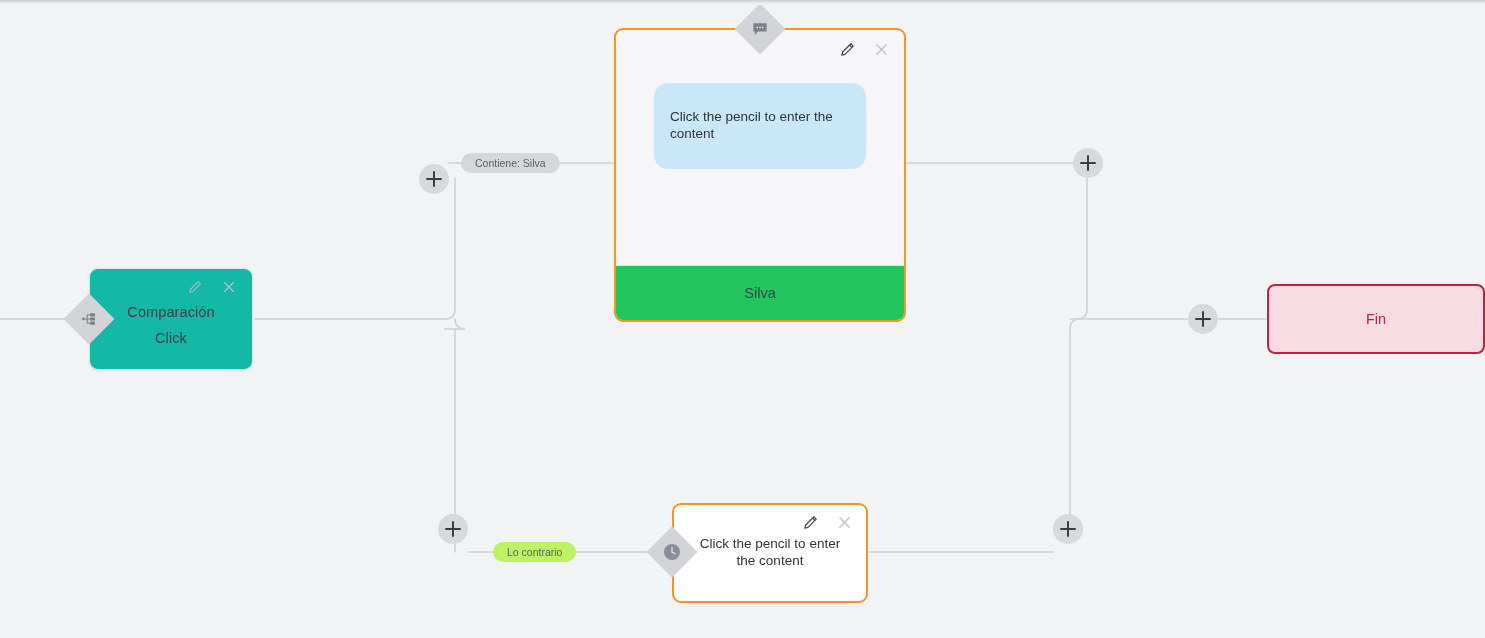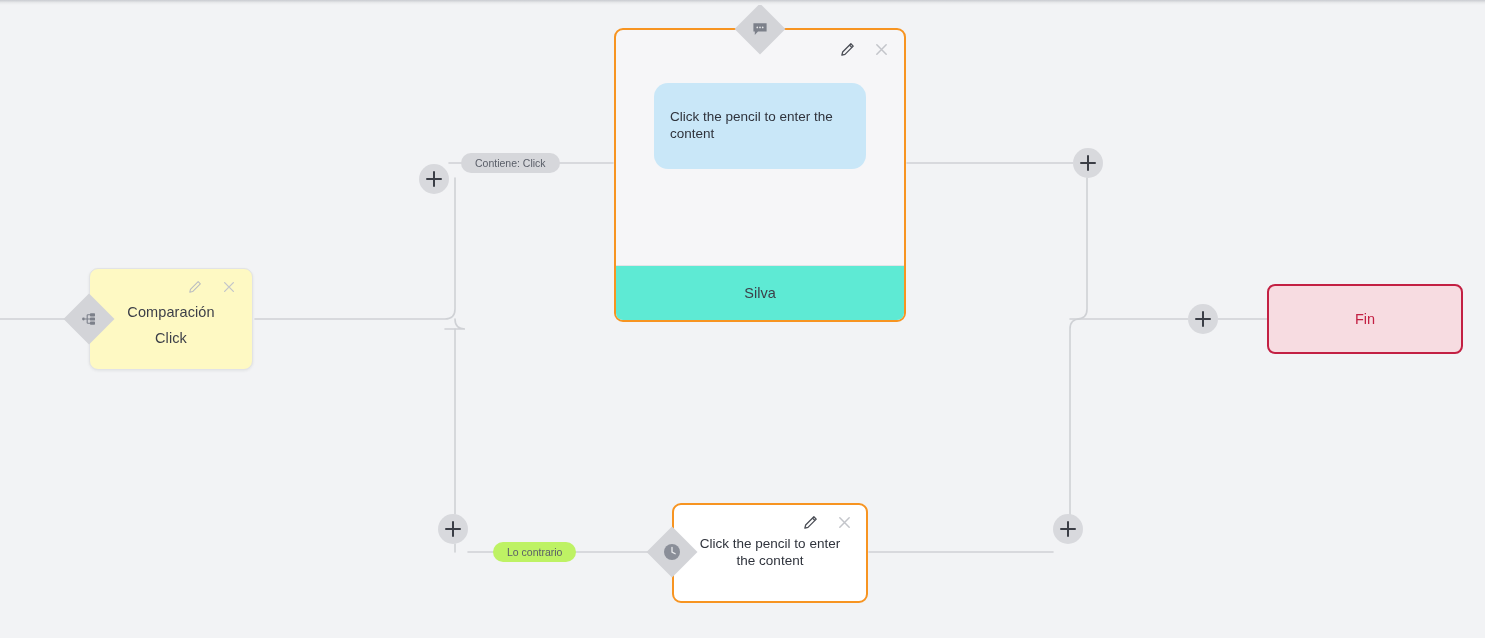--- a/index.html
+++ b/index.html
@@ -43,21 +43,21 @@
     position: absolute;
     box-sizing: border-box;
     z-index: 5;
     gap: 44px;
   }
 
   
   .node-decision {
     width: 164px;
     height: 102px;
-    background: #fef9c3;
+    background: #14b8a6;
     border: 1px solid #e2e3e6;
     border-radius: 9px;
     box-shadow: 0 1px 3px rgba(20,22,30,0.07);
   }
   .decision-body {
     display: flex;
     flex-direction: column;
     align-items: center;
     justify-content: center;
     height: 100%;
@@ -96,21 +96,21 @@
     padding: 14px 16px;
     box-sizing: border-box;
     display: flex;
     align-items: center;
     font-size: 13.5px;
     line-height: 1.22;
     color: #2f333c;
   }
   .msg-footer {
     height: 54px;
-    background: #5eead4;
+    background: #22c55e;
     border-top: 1px solid #e3e4e7;
     border-radius: 0 0 7px 7px;
     display: flex;
     align-items: center;
     justify-content: center;
     font-size: 14.5px;
     color: #3c3f48;
   }
 
   
@@ -127,21 +127,21 @@
   .wait-text {
     width: 160px;
     text-align: center;
     font-size: 13.5px;
     line-height: 1.25;
     color: #2f333c;
   }
 
   
   .node-end {
-    width: 196px;
+    width: 218px;
     height: 70px;
     background: #f7dce1;
     border: 2px solid #c32043;
     border-radius: 8px;
     display: flex;
     align-items: center;
     justify-content: center;
   }
   .end-label {
     font-size: 14.5px;
@@ -292,21 +292,21 @@
       <div class="decision-line">Click</div>
     </div>
   </div>
 
   <div class="plus" style="left:419px; top:164px;"></div>
   <div class="plus" style="left:438px; top:514px;"></div>
   <div class="plus" style="left:1073px; top:148px;"></div>
   <div class="plus" style="left:1053px; top:514px;"></div>
   <div class="plus" style="left:1188px; top:304px;"></div>
 
-  <div class="pill pill-grey" style="left:461px; top:153px;">Contiene: Click</div>
+  <div class="pill pill-grey" style="left:461px; top:153px;">Contiene: Silva</div>
   <div class="pill pill-white" style="left:493px; top:542px;">Lo contrario</div>
 
   <div class="diamond" style="left:742px; top:11px;">
     <span class="dico">
       <svg width="16" height="15" viewBox="0 0 16 15">
         <path d="M1.4,1.2 h13.2 v8.4 h-8.6 l-3.2,3.3 v-3.3 h-1.4 z" fill="#7c808a"></path>
         <g fill="#e7e8ea">
           <circle cx="5.3" cy="5.4" r="0.85"></circle>
           <circle cx="8" cy="5.4" r="0.85"></circle>
           <circle cx="10.7" cy="5.4" r="0.85"></circle>

